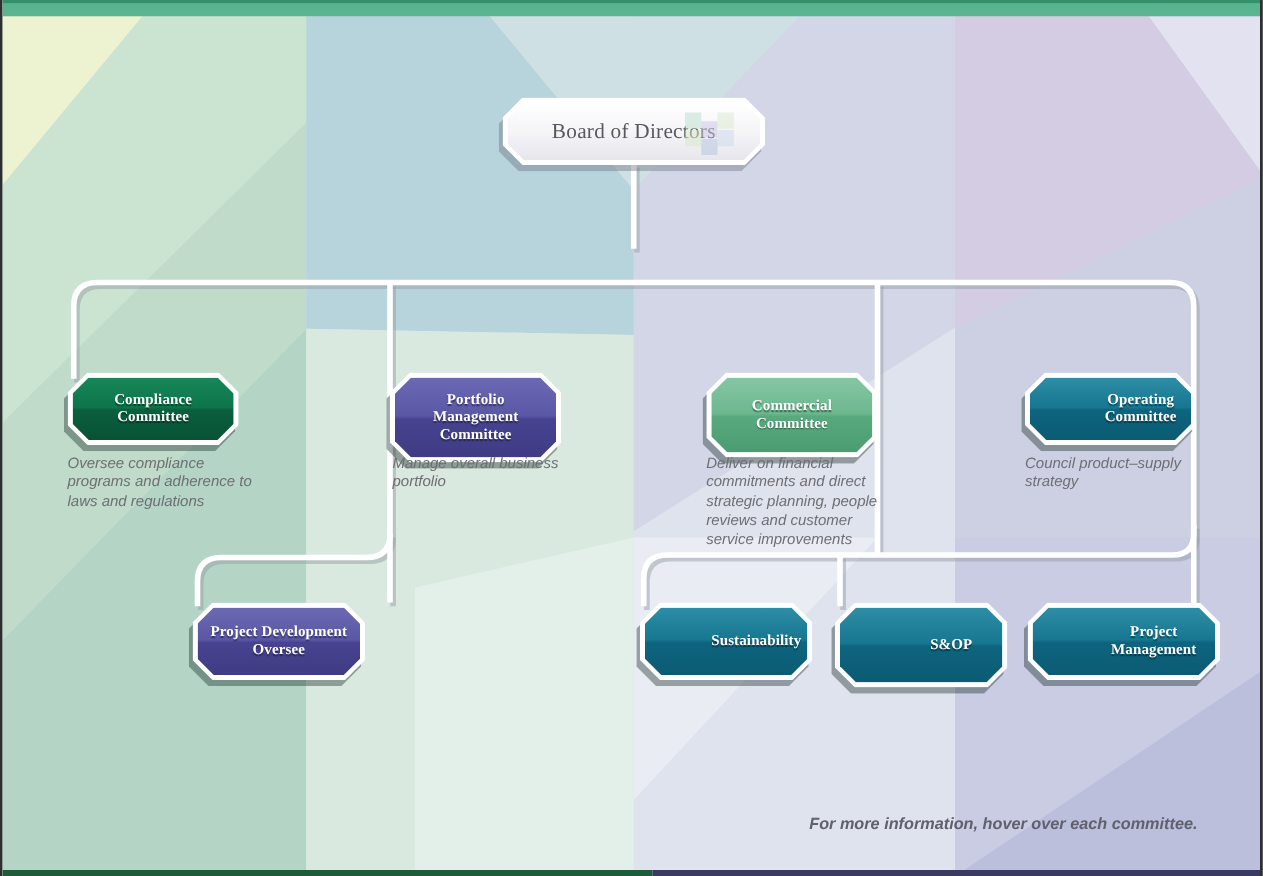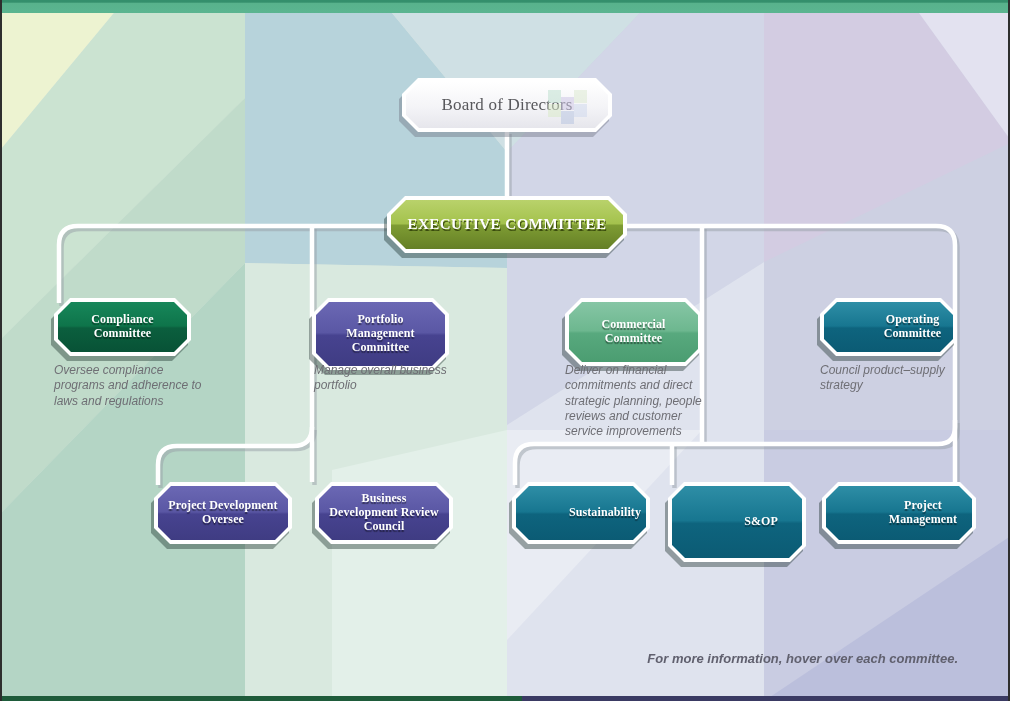--- a/index.html
+++ b/index.html
@@ -116,27 +116,20 @@
           <i></i>
           <i></i>
           <i></i>
           <i></i>
           <i></i>
           <i></i>
         </span>
     </div>
   </div>
 
-  <div class="octo" style="left:385px;top:196px;width:240px;height:57px">
-    <div class="sh cp18"></div>
-    <div class="bd cp18"></div>
-    <div class="fl cp15 lime">
-      <span class="t t-exec">EXECUTIVE COMMITTEE</span>
-    </div>
-  </div>
 
   <div class="octo" style="left:52px;top:298px;width:137px;height:58px">
     <div class="sh cp16"></div>
     <div class="bd cp16"></div>
     <div class="fl cp13 green">
         <span class="t">Compliance Committee</span>
       </div>
   </div>
   <div class="desc" style="left:52px;top:363px">Oversee compliance programs and adherence to laws and regulations</div>
 
@@ -168,37 +161,30 @@
   <div class="desc" style="left:818px;top:363px">Council product–supply strategy</div>
 
   <div class="octo" style="left:152px;top:482px;width:138px;height:62px">
     <div class="sh cp16"></div>
     <div class="bd cp16"></div>
     <div class="fl cp13 purple">
         <span class="t">Project Development Oversee</span>
       </div>
   </div>
 
-  <div class="octo" style="left:313px;top:482px;width:138px;height:62px">
-    <div class="sh cp16"></div>
-    <div class="bd cp16"></div>
-    <div class="fl cp13 purple">
-        <span class="t">Business Development Review Council</span>
-      </div>
-  </div>
 
   <div class="octo" style="left:510px;top:482px;width:138px;height:62px">
     <div class="sh cp16"></div>
     <div class="bd cp16"></div>
     <div class="fl cp13 teal">
         <span class="t">Sustainability</span>
       </div>
   </div>
 
-  <div class="octo" style="left:666px;top:482px;width:138px;height:80px">
+  <div class="octo" style="left:666px;top:482px;width:138px;height:68px">
     <div class="sh cp16"></div>
     <div class="bd cp16"></div>
     <div class="fl cp13 teal">
         <span class="t">S&amp;OP</span>
       </div>
   </div>
 
   <div class="octo" style="left:820px;top:482px;width:154px;height:62px">
     <div class="sh cp16"></div>
     <div class="bd cp16"></div>

